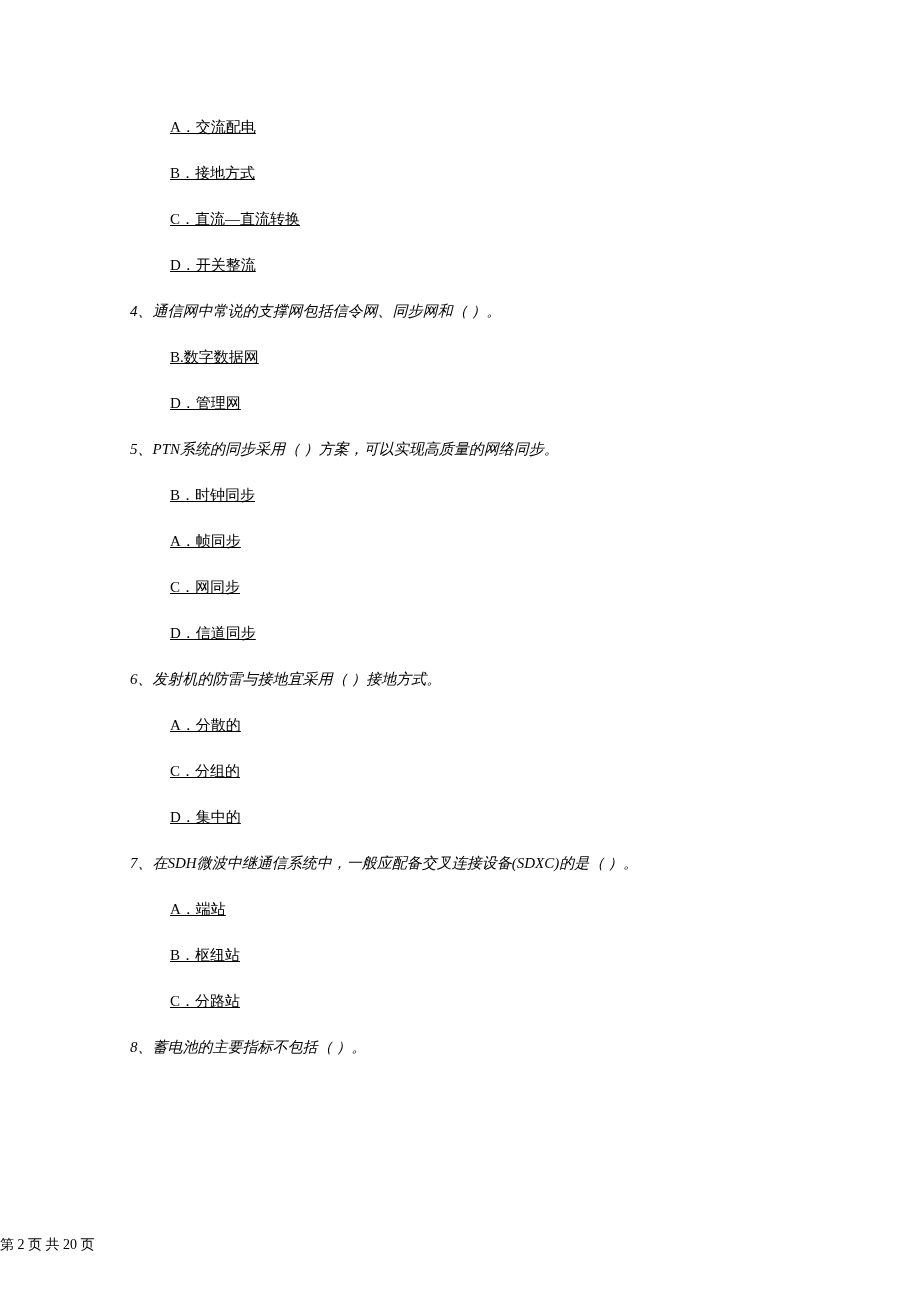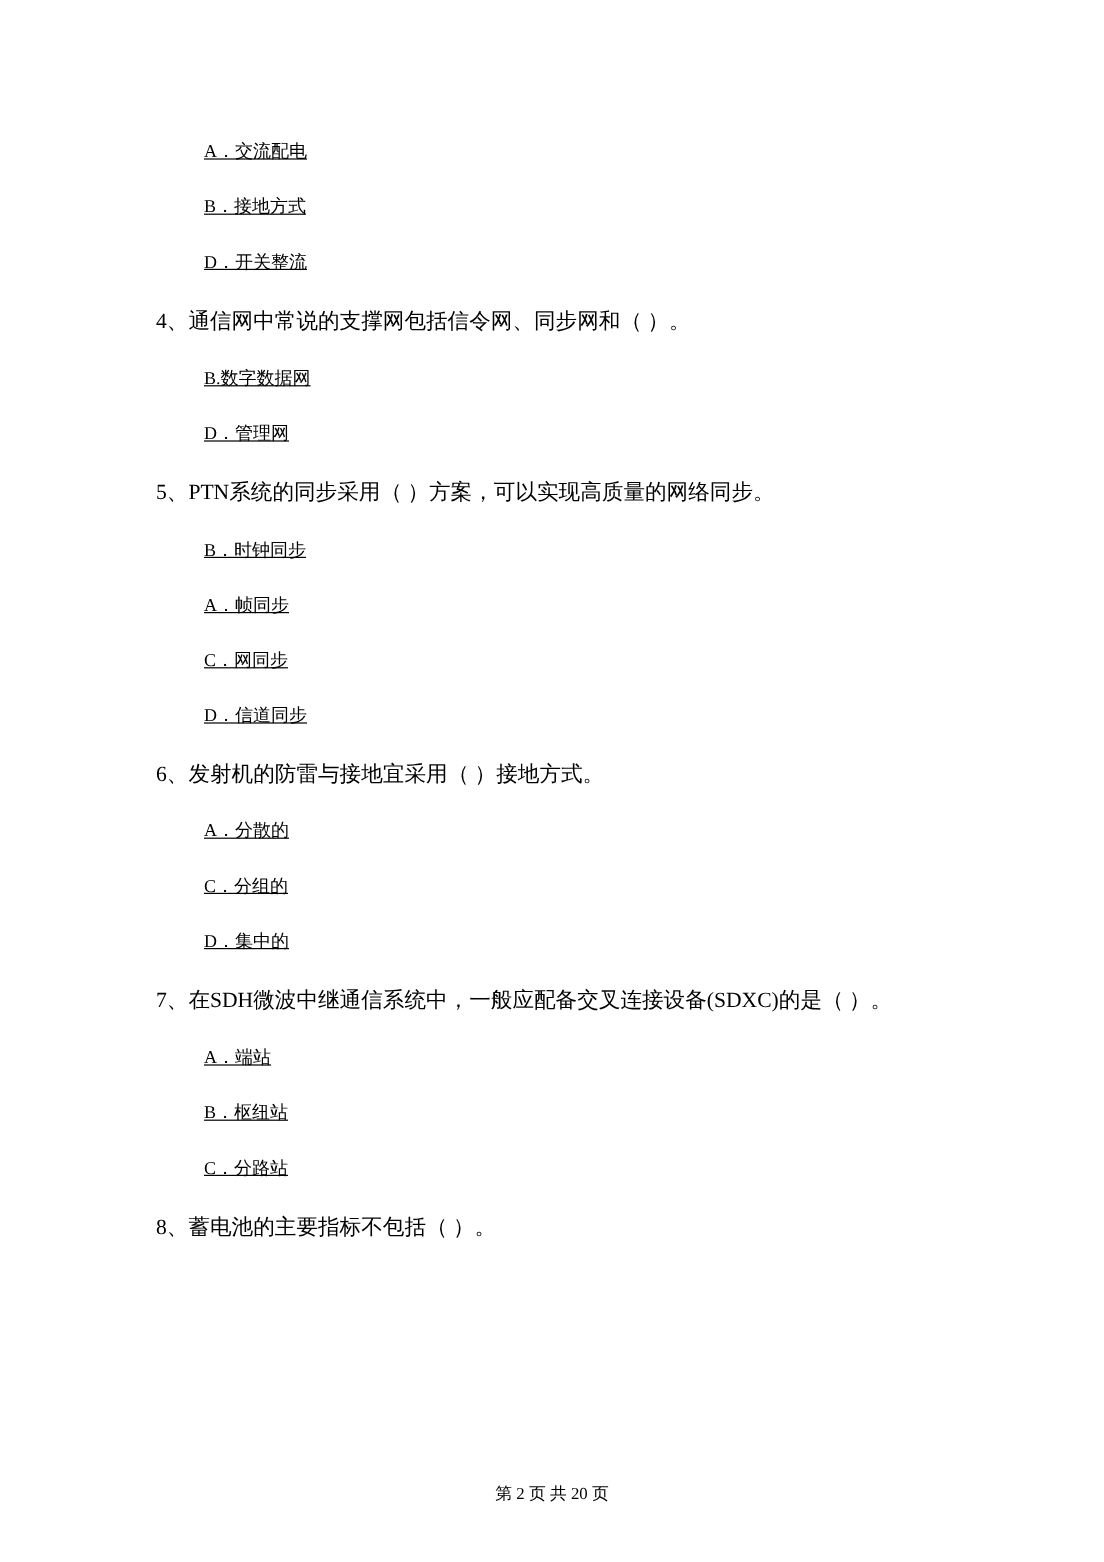--- a/index.html
+++ b/index.html
@@ -19,40 +19,41 @@
       padding: 115px 130px 60px 130px;
     }
     .option {
       font-size: 15px;
       line-height: 1.6;
       margin-bottom: 22px;
       padding-left: 40px;
       text-decoration: underline;
     }
     .question {
-      font-size: 18px;
+      font-size: 15px;
       line-height: 1.6;
       margin-bottom: 22px;
       margin-top: 8px;
+      font-style: italic;
     }
     .footer {
       position: absolute;
       bottom: 48px;
       width: 100%;
-      text-align: center;
       font-size: 14px;
     }
   </style>
 </head>
 <body>
 
 <div class="page-content">
 
   <div class="option">A．交流配电</div>
   <div class="option">B．接地方式</div>
+  <div class="option">C．直流—直流转换</div>
   <div class="option">D．开关整流</div>
 
   <div class="question">4、通信网中常说的支撑网包括信令网、同步网和（    ）。</div>
   <div class="option">B.数字数据网</div>
   <div class="option">D．管理网</div>
 
   <div class="question">5、PTN系统的同步采用（    ）方案，可以实现高质量的网络同步。</div>
   <div class="option">B．时钟同步</div>
   <div class="option">A．帧同步</div>
   <div class="option">C．网同步</div>

